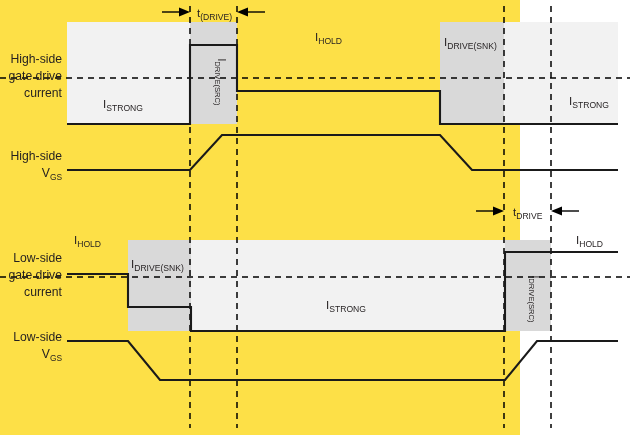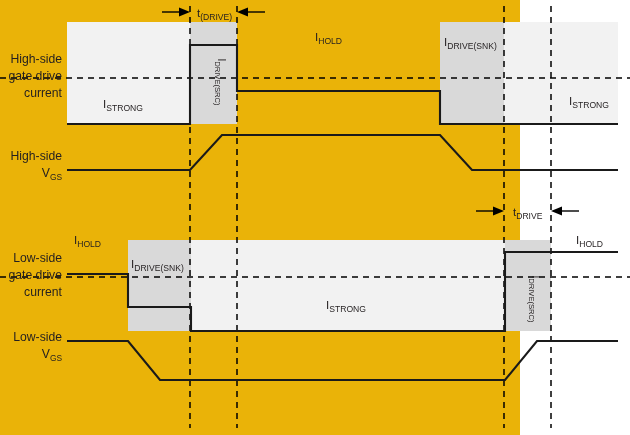--- a/index.html
+++ b/index.html
@@ -10,21 +10,21 @@
   body {
     width: 630px;
     height: 435px;
     font-family: "Liberation Sans", sans-serif;
     overflow: hidden;
   }
   #diagram-root {
     position: relative;
     width: 520px;
     height: 435px;
-    background: #eab308;
+    background: #fde047;
   }
   svg#timing-svg {
     display: block;
     width: 630px;
     height: 435px;
   }
   .wave     { fill: none; stroke: #1a1a1a; stroke-width: 2.1; stroke-linejoin: miter; stroke-linecap: butt; }
   .dashv    { stroke: #000000; stroke-width: 1.5; stroke-dasharray: 6 5; fill: none; }
   .dashh    { stroke: #000000; stroke-width: 1.3; stroke-dasharray: 6 5; fill: none; }
   .bandlight{ fill: #f2f2f2; stroke: none; }

